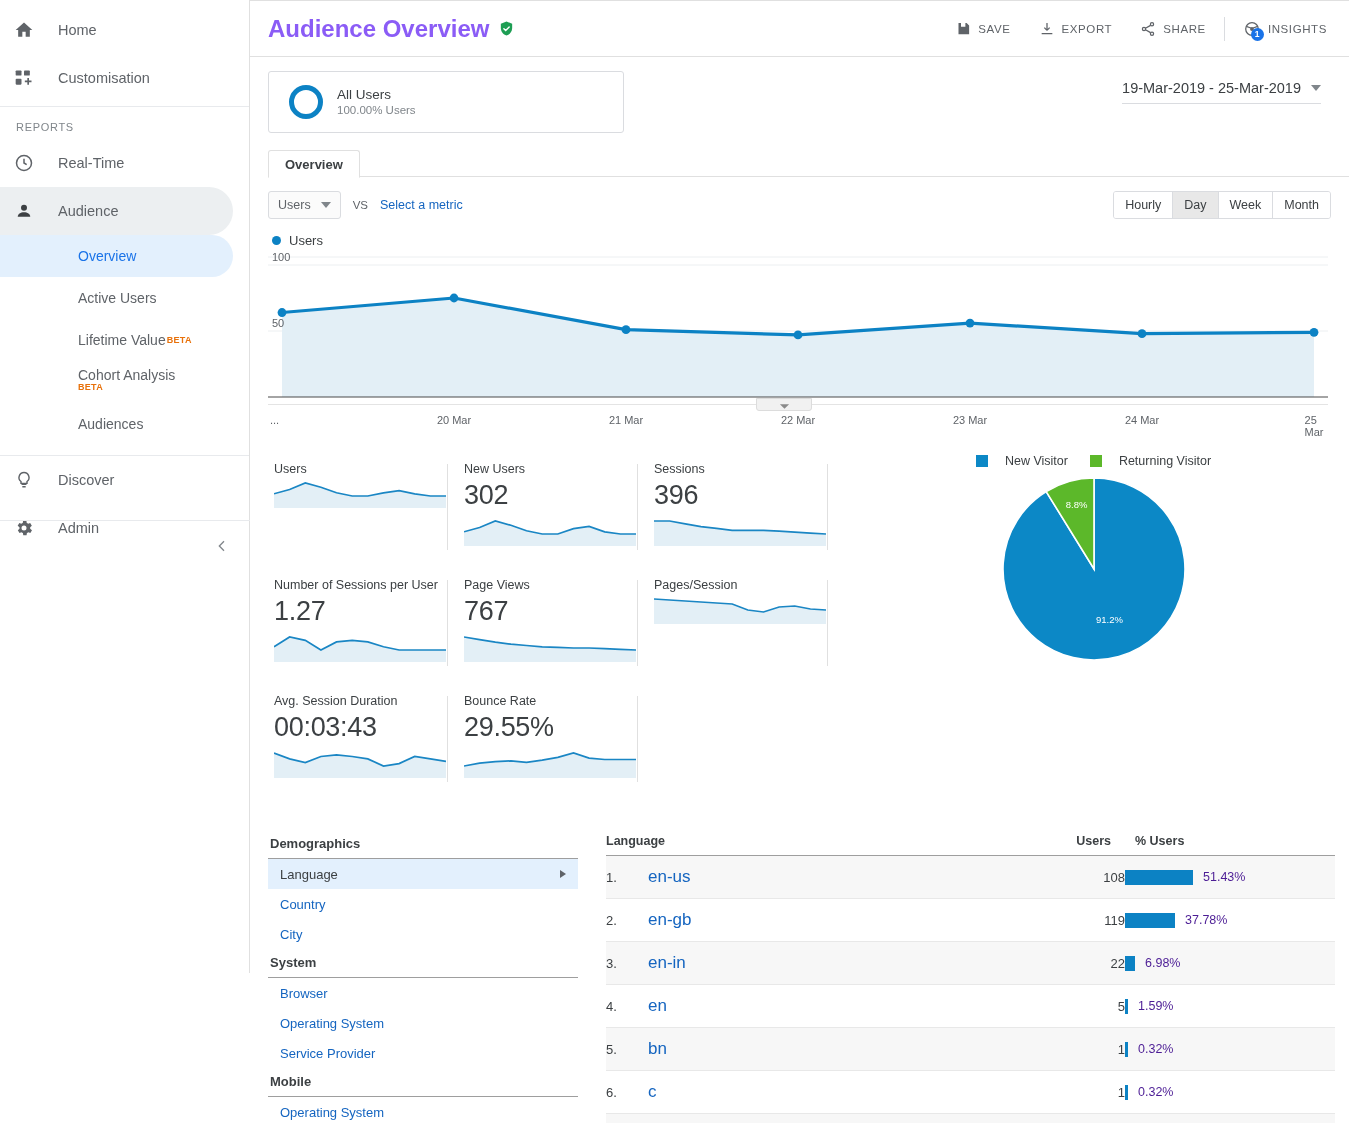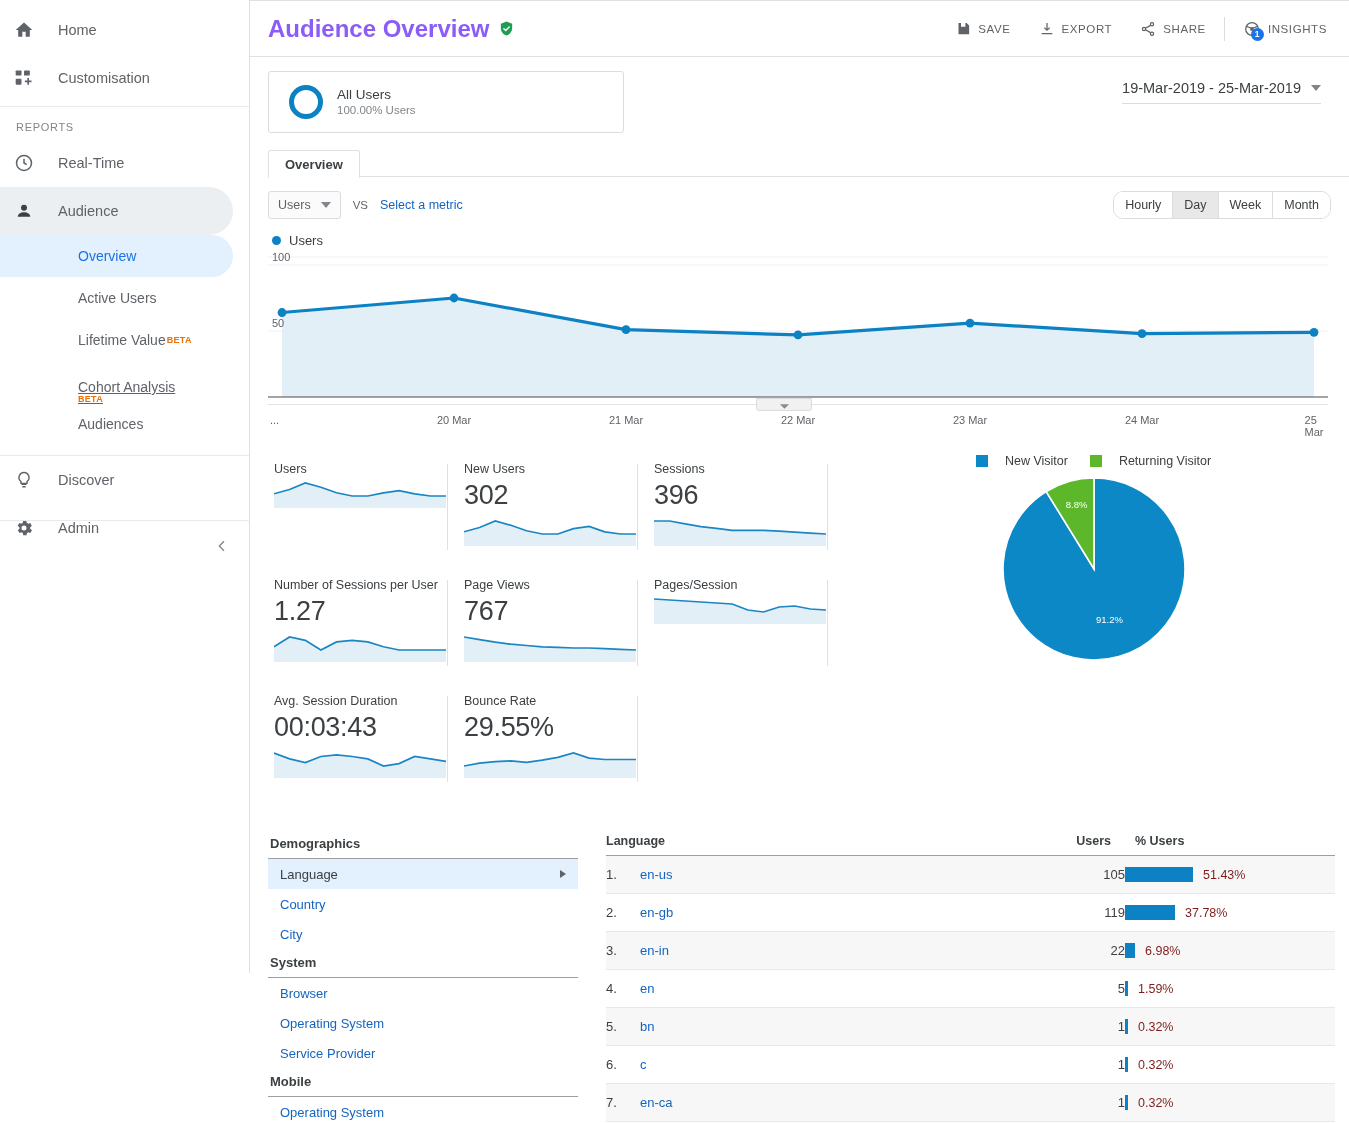--- a/index.html
+++ b/index.html
@@ -105,21 +105,21 @@
   
   .metricrow { display:flex; align-items:center; padding: 14px 18px 0 18px; }
   .sel-btn {
     height:28px; min-width:68px; border:1px solid #dadce0; border-radius:3px; background:#fbfbfb;
     display:flex;align-items:center; justify-content:space-between; gap:10px; padding:0 9px;
     font-size:12.5px; color:#5f6368; cursor:pointer;
   }
   .vs { margin:0 12px; font-size:11.5px; color:#5f6368; }
   .link { color:#1565c0; font-size:12.5px; cursor:pointer; }
   .gran {
-    margin-left:auto; display:flex; border:1px solid #dadce0; border-radius:10px; overflow:hidden; height:28px;
+    margin-left:auto; display:flex; border:1px solid #dadce0; border-radius:3px; overflow:hidden; height:28px;
   }
   .gran div {
     padding:0 11px; display:flex;align-items:center; font-size:12.5px; color:#3c4043;
     border-right:1px solid #dadce0; background:#fff; cursor:pointer;
   }
   .gran div:last-child{border-right:none;}
   .gran div.on { background:#e8e8e8; }
 
   
   .chart-legend { display:flex;align-items:center; gap:8px; padding:14px 0 0 22px; }
@@ -176,26 +176,26 @@
     font-size:12.5px; color:#3c4043; font-weight:700; text-align:left;
     padding:4px 0 7px 0; border-bottom:1px solid #9e9e9e;
   }
   table.lang th.num { text-align:right; padding-right:14px;}
   table.lang th.pct { text-align:left; padding-left:10px;}
   table.lang td {
     font-size:13px; color:#3c4043; padding:11px 0; border-bottom:1px solid #e8e8e8;
   }
   table.lang tr.odd td { background:#f7f7f7; }
   td.rank { width:34px; padding-left:8px; color:#3c4043; font-size:12.5px;}
-  td.name a { color:#1565c0; text-decoration:none; font-size:13px; cursor:pointer;}
+  td.name a { color:#1565c0; text-decoration:none; font-size:17px; cursor:pointer;margin-left:8px;}
   td.users { text-align:right; width:90px; padding-right:14px; font-size:13px;}
   td.pctcell { width:210px; padding-left:10px;}
   .pctwrap{display:flex;align-items:center;gap:10px;}
   .pbar{height:15px;background:#0c82c4; min-width:3px;}
-  .pval{font-size:12.5px;color:#7f1d1d;}
+  .pval{font-size:12.5px;color:#4c1d95;}
 </style>
 </head>
 <body>
 
 <div class="app">
 
   <div class="sidebar">
 
     <div class="nav-item">
       <span class="ico">
@@ -244,21 +244,21 @@
     <div class="sub-item selected">
       <span>Overview</span>
     </div>
     <div class="sub-item">
       <span>Active Users</span>
     </div>
     <div class="sub-item">
       <span>Lifetime Value</span>
         <span class="beta-sup">BETA</span>
     </div>
-    <div class="sub-item" style="align-items:flex-end;padding-top:6px;text-decoration:underline;">
+    <div class="sub-item" style="align-items:flex-start;padding-top:6px;">
       <div>
         <span>Cohort Analysis</span>
         <span class="beta-below">BETA</span>
       </div>
     </div>
     <div class="sub-item">
       <span>Audiences</span>
     </div>
 
     <div class="nav-divider" style="margin-top:10px"></div>
@@ -563,21 +563,21 @@
             <tr>
               <th colspan="2">Language</th>
               <th class="num">Users</th>
               <th class="pct">% Users</th>
             </tr>
           </thead>
           <tbody id="lang-body">
               <tr class="odd">
                 <td class="rank">1.</td>
                 <td class="name"><a>en-us</a></td>
-                <td class="users">105</td>
+                <td class="users">108</td>
                 <td class="pctcell">
                   <div class="pctwrap">
                     <div class="pbar" style="width:68px"></div>
                     <span class="pval">51.43%</span>
                   </div>
                 </td>
               </tr>
               <tr class="">
                 <td class="rank">2.</td>
                 <td class="name"><a>en-gb</a></td>

